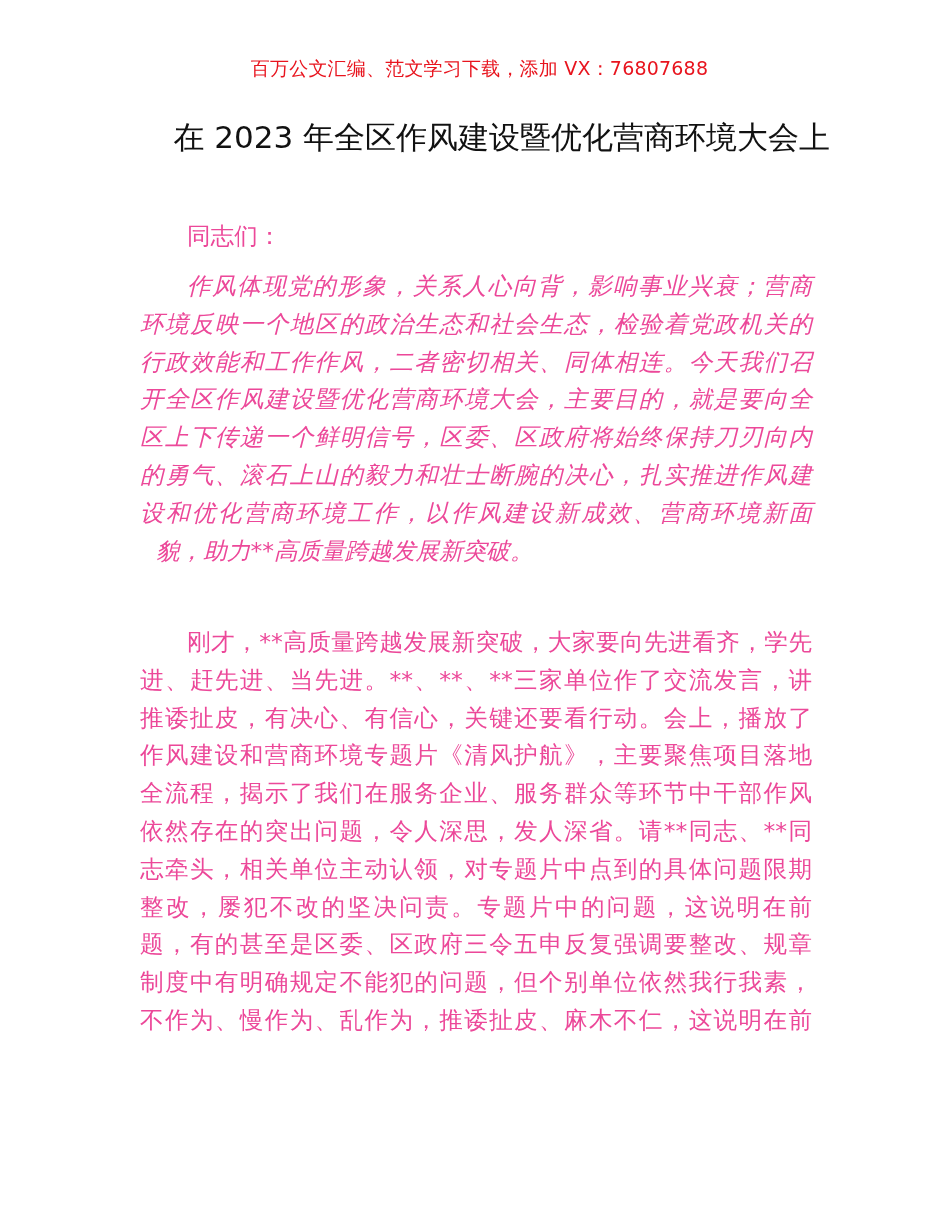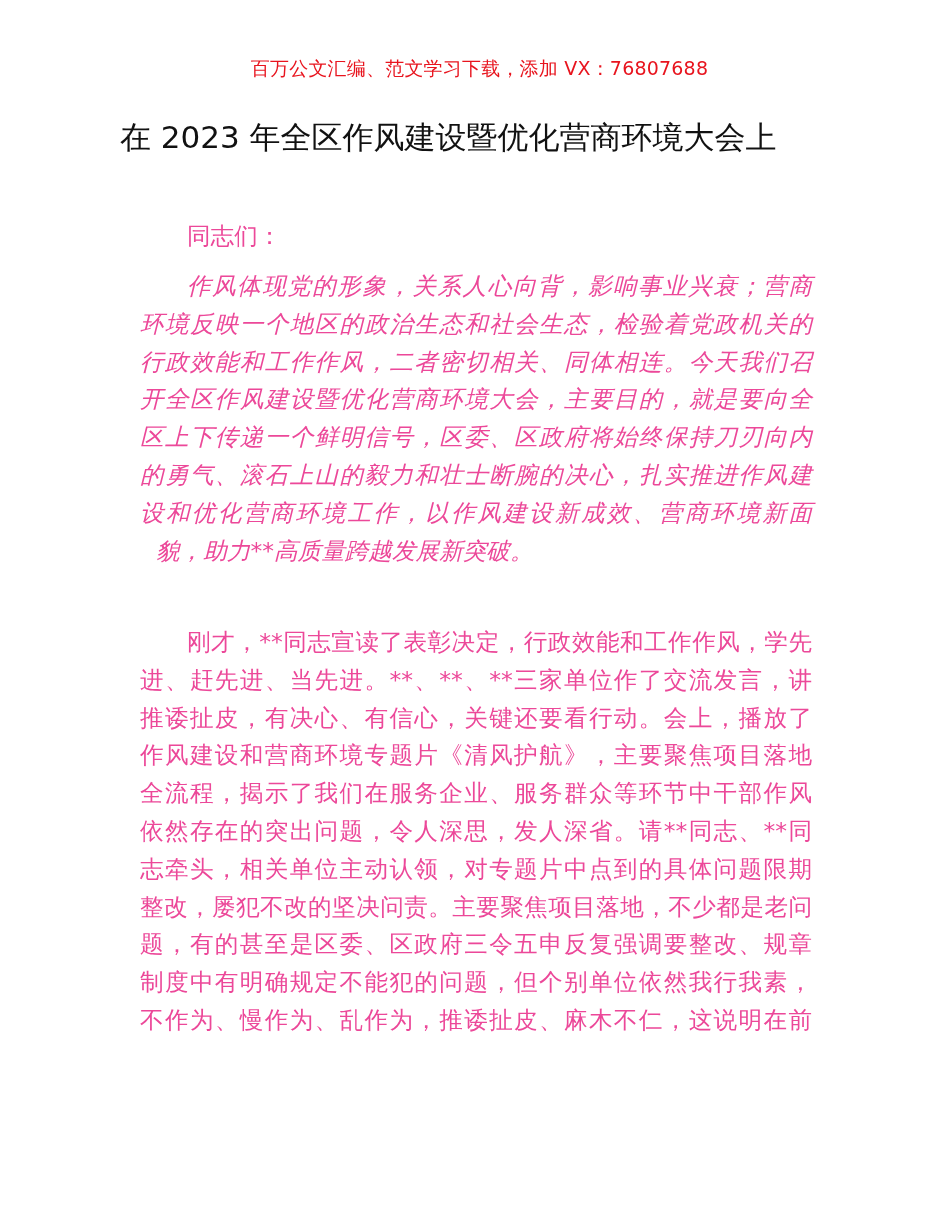--- a/index.html
+++ b/index.html
@@ -8,21 +8,21 @@
     font-family: "DejaVu Sans", "Liberation Sans", sans-serif;
     color: #111111;
   }
   .header-banner {
     position: absolute; left: 9px; right: 0; top: 56px;
     text-align: center; font-size: 19px; color: #e8141e;
     letter-spacing: 0.2px;
   }
   .doc-title {
     position: absolute; left: 120px; right: 120px; top: 114px;
-    text-align: left; font-size: 31px; line-height: 46px;
+    text-align: right; font-size: 31px; line-height: 46px;
     color: #111111;
   }
   .body-text {
     position: absolute; left: 140px; width: 672px;
     font-size: 23.6px; line-height: 37.8px; color: #ec4899;
     text-align: justify; text-justify: inter-character;
   }
   .salutation { top: 218px; }
   .p1 { position: absolute; left: 140px; width: 672px; top: 268px; font-style: italic; }
   .p2 { position: absolute; left: 140px; width: 672px; top: 624px; }
@@ -48,24 +48,24 @@
   <span class="line">环境反映一个地区的政治生态和社会生态，检验着党政机关的</span>
   <span class="line">行政效能和工作作风，二者密切相关、同体相连。今天我们召</span>
   <span class="line">开全区作风建设暨优化营商环境大会，主要目的，就是要向全</span>
   <span class="line">区上下传递一个鲜明信号，区委、区政府将始终保持刀刃向内</span>
   <span class="line">的勇气、滚石上山的毅力和壮士断腕的决心，扎实推进作风建</span>
   <span class="line">设和优化营商环境工作，以作风建设新成效、营商环境新面</span>
   <span class="line last">貌，助力**高质量跨越发展新突破。</span>
 </div>
 
 <div class="body-text p2">
-  <span class="line indent">刚才，**同志宣读了表彰决定，行政效能和工作作风，学先</span>
+  <span class="line indent">刚才，**高质量跨越发展新突破，大家要向先进看齐，学先</span>
   <span class="line">进、赶先进、当先进。**、**、**三家单位作了交流发言，讲</span>
   <span class="line">推诿扯皮，有决心、有信心，关键还要看行动。会上，播放了</span>
   <span class="line">作风建设和营商环境专题片《清风护航》，主要聚焦项目落地</span>
   <span class="line">全流程，揭示了我们在服务企业、服务群众等环节中干部作风</span>
   <span class="line">依然存在的突出问题，令人深思，发人深省。请**同志、**同</span>
   <span class="line">志牵头，相关单位主动认领，对专题片中点到的具体问题限期</span>
-  <span class="line">整改，屡犯不改的坚决问责。主要聚焦项目落地，不少都是老问</span>
+  <span class="line">整改，屡犯不改的坚决问责。专题片中的问题，这说明在前</span>
   <span class="line">题，有的甚至是区委、区政府三令五申反复强调要整改、规章</span>
   <span class="line">制度中有明确规定不能犯的问题，但个别单位依然我行我素，</span>
   <span class="line">不作为、慢作为、乱作为，推诿扯皮、麻木不仁，这说明在前</span>
 </div>
 
 </body></html>

